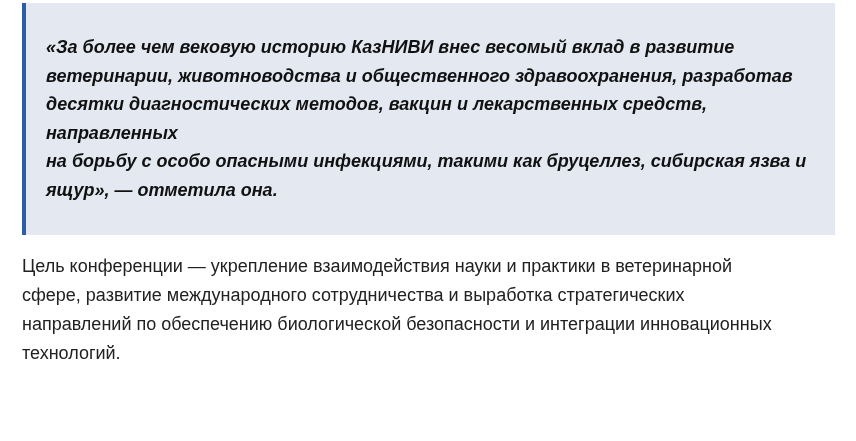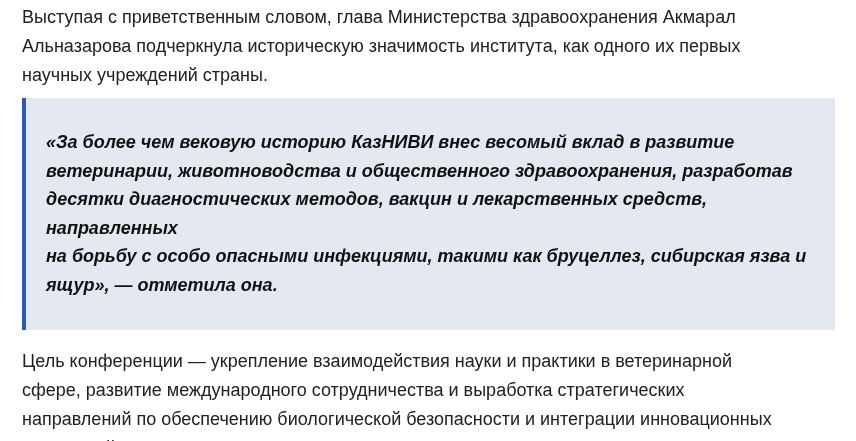--- a/index.html
+++ b/index.html
@@ -27,21 +27,21 @@
     width: 856px;
   }
   .para {
     margin: 0;
     font-size: 18px;
     line-height: 29px;
     white-space: pre-line;
     color: var(--text);
   }
   .quote {
-    margin: 8px 0 0 0;
+    margin: 0 0 0 0;
     background: var(--quote-background);
     border-left: 4px solid var(--quote-border);
     padding: 30px 24px 31px 20px;
     min-height: 203px;
   }
   .quote-text {
     margin: 0;
     font-size: 18px;
     line-height: 28.5px;
     font-weight: 700;
@@ -50,23 +50,20 @@
     color: var(--quote-text);
   }
   .para-goal {
     margin-top: 17px;
   }
 </style>
 </head>
 <body>
 
 <main class="article">
-  <p class="para">Выступая с приветственным словом, глава Министерства здравоохранения Акмарал
-Альназарова подчеркнула историческую значимость института, как одного их первых
-научных учреждений страны.</p>
 
   <blockquote class="quote">
     <p class="quote-text">«За более чем вековую историю КазНИВИ внес весомый вклад в развитие
 ветеринарии, животноводства и общественного здравоохранения, разработав
 десятки диагностических методов, вакцин и лекарственных средств, направленных
 на борьбу с особо опасными инфекциями, такими как бруцеллез, сибирская язва и
 ящур», — отметила она.</p>
   </blockquote>
 
   <p class="para para-goal">Цель конференции — укрепление взаимодействия науки и практики в ветеринарной

